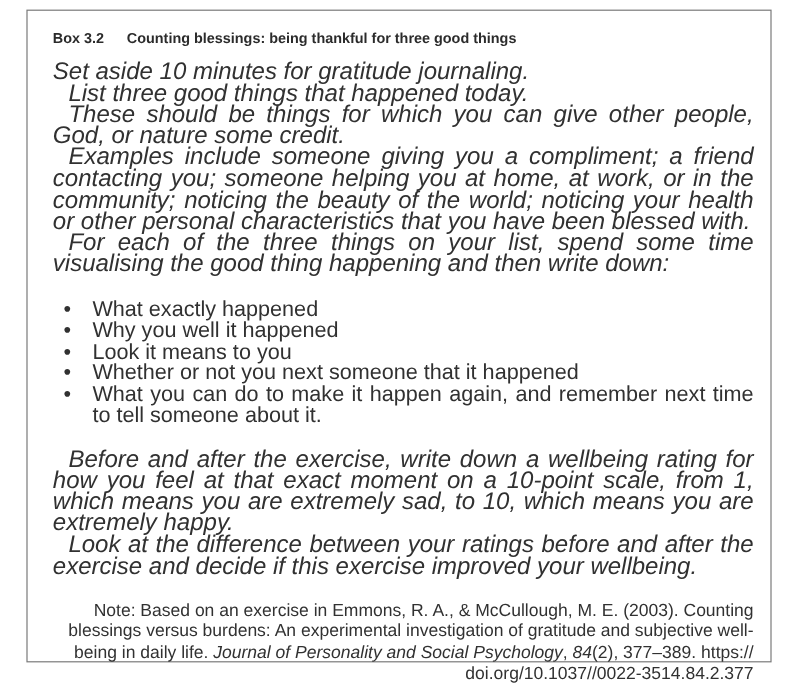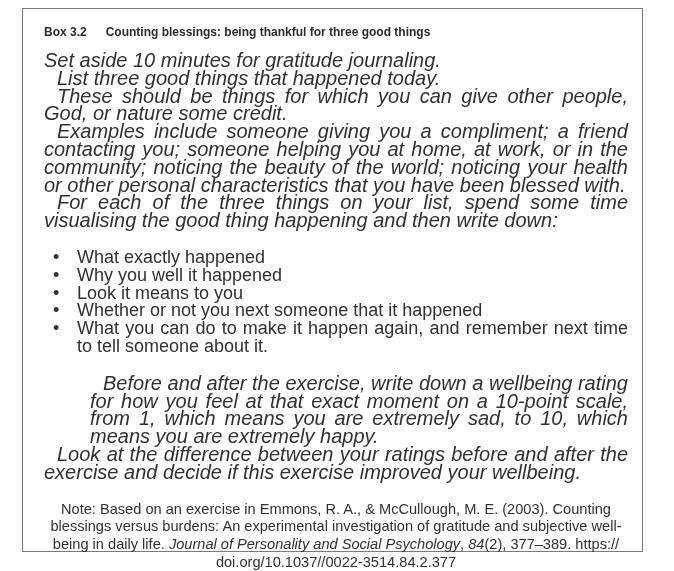--- a/index.html
+++ b/index.html
@@ -42,21 +42,21 @@
   }
   .para {
     margin: 0;
     font-size: 20px;
     line-height: 17.8px;
     text-align: justify;
     color: #313131;
     font-style: italic;
   }
   .ind { text-indent: 13px; }
-  .gap-above { margin-top: 19px; margin-left: 46px; }
+  .gap-above { margin-top: 19px; }
   .bullets {
     list-style: none;
     margin: 19px 0 0 0;
     padding: 0;
   }
   .bullets li {
     position: relative;
     padding-left: 33px;
     font-size: 18px;
     line-height: 17.8px;
@@ -66,21 +66,21 @@
   .bullets li::before {
     content: "\2022";
     position: absolute;
     left: 9px;
     top: 0;
   }
   .note {
     margin: 19px 0 0 0;
     font-size: 14.6px;
     line-height: 17.8px;
-    text-align: center;
+    text-align: right;
     color: #313131;
   }
   .note .ital { font-style: italic; }
 </style>
 </head>
 <body>
 
 <div class="page">
   <div class="box">
 

